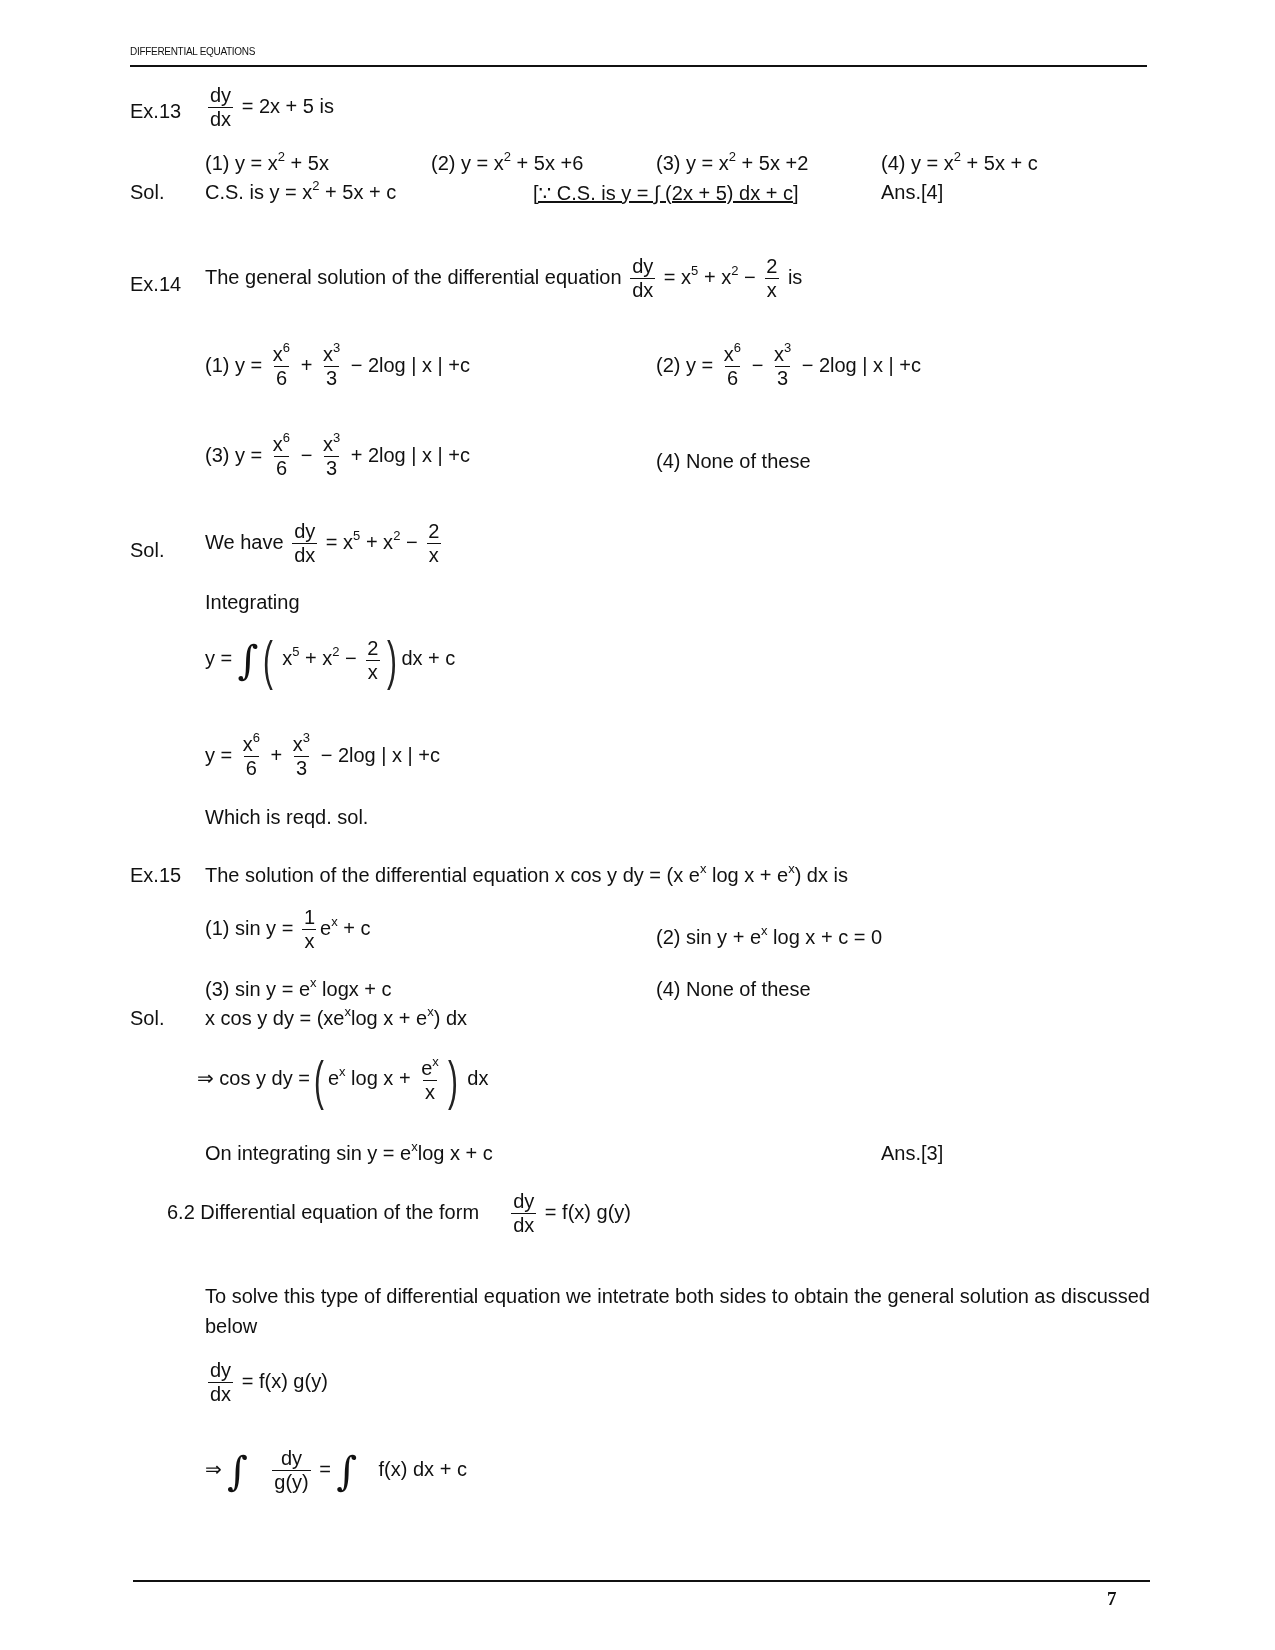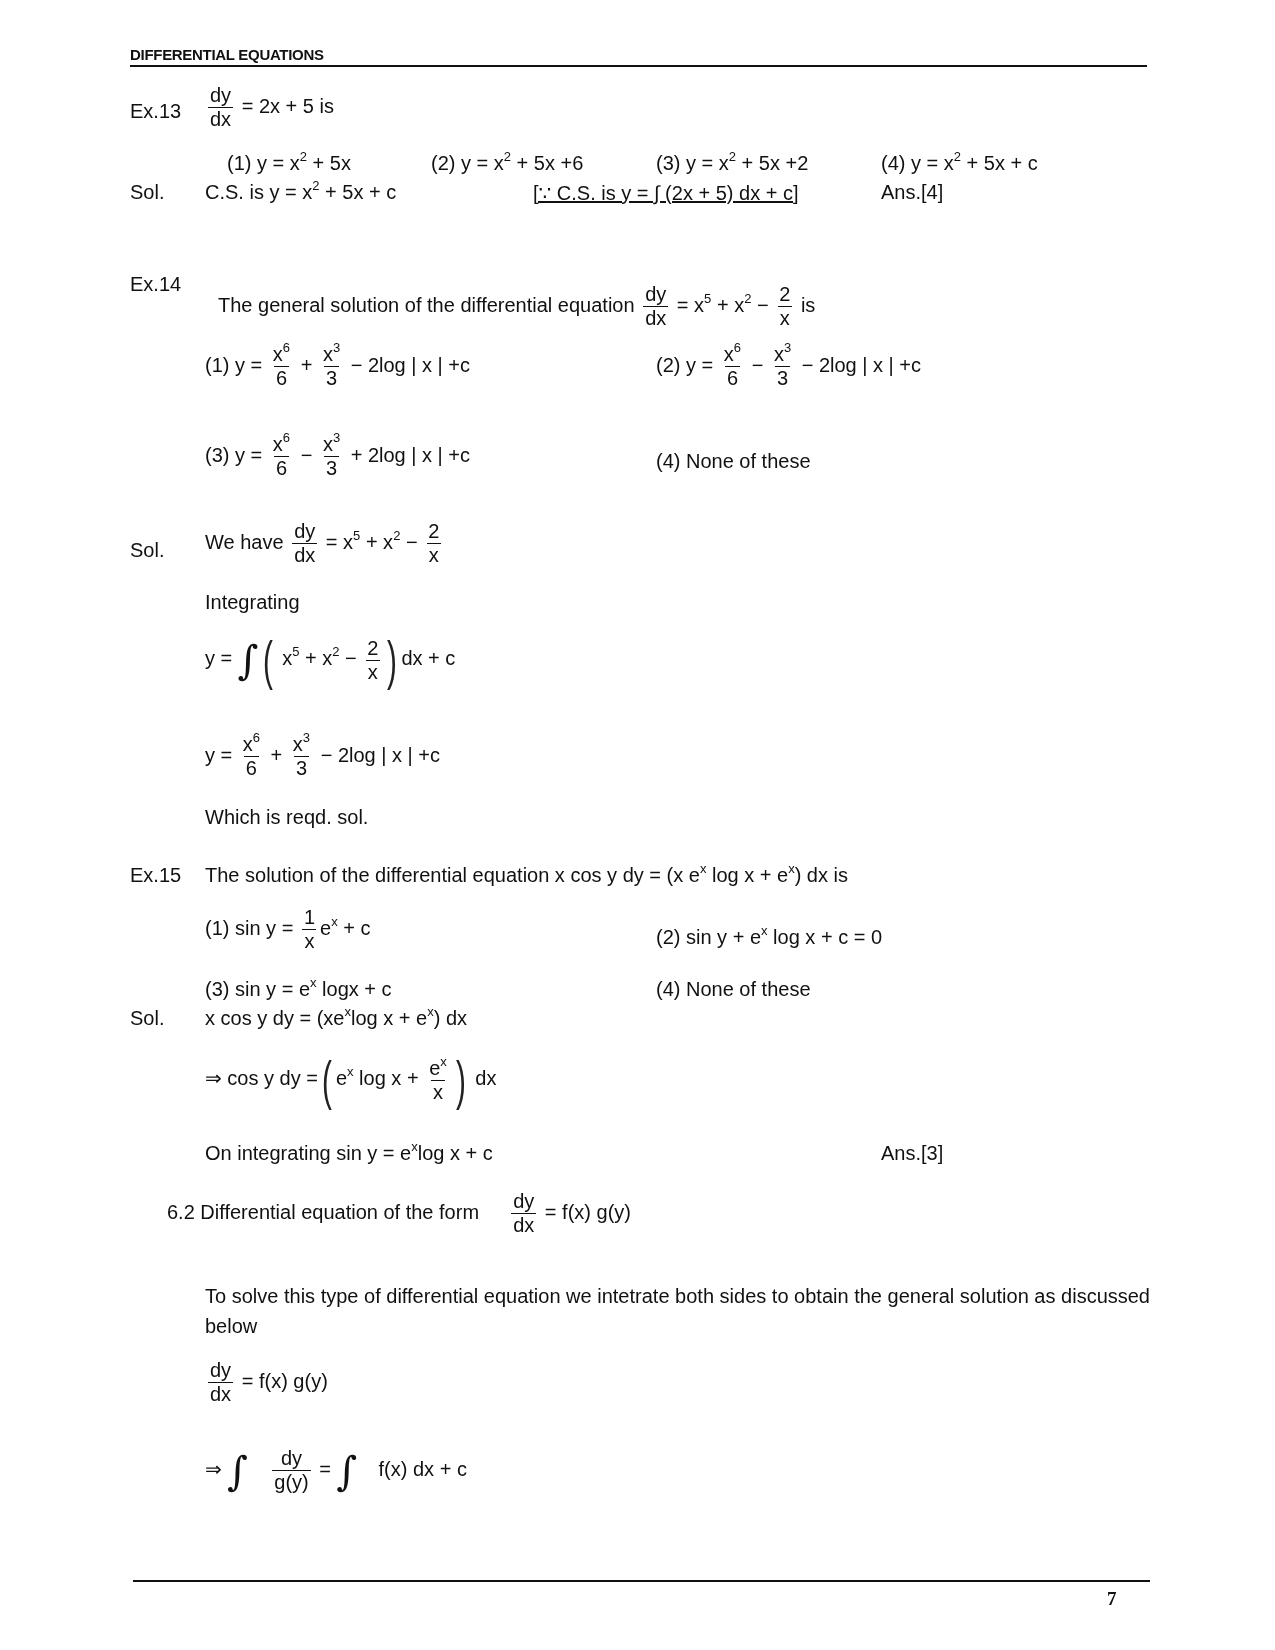--- a/index.html
+++ b/index.html
@@ -1,19 +1,19 @@
 <!DOCTYPE html>
 <html><head>
 <meta charset="utf-8">
 <style>
   html, body { margin: 0; padding: 0; background: #ffffff; }
   body { width: 1275px; height: 1650px; position: relative; overflow: hidden;
          font-family: "Liberation Sans", sans-serif; color: #111; font-size: 20px; }
   .abs { position: absolute; white-space: nowrap; }
-  .hdr { font-weight: bold; font-size: 15px; letter-spacing: -0.3px; }
+  .hdr { font-weight: normal; font-size: 10px; letter-spacing: -0.3px; }
   .rule { position: absolute; background: #111; }
   .bold { font-weight: normal; }
   .frac { display: inline-flex; flex-direction: column; align-items: center; vertical-align: middle; margin: 0 3px; }
   .frac .num { padding: 0 2px; line-height: 1.15; }
   .frac .den { padding: 0 2px; border-top: 1.5px solid #111; line-height: 1.15; }
   sup { font-size: 13px; vertical-align: 0.7em; line-height: 0; }
   .paren { display: inline-block; font-size: 54px; font-weight: 100; transform: scaleX(0.55); vertical-align: middle; line-height: 1; color:#222; }
   .integral { display: inline-block; font-size: 40px; vertical-align: middle; line-height: 1; font-family: "DejaVu Serif", serif; }
   .page-num { font-family: "Liberation Serif", serif; font-weight: bold; font-size: 19px; }
   .para { position: absolute; left: 205px; width: 945px; line-height: 30px; text-align: justify; }
@@ -26,32 +26,32 @@
 
 <div class="abs bold" style="left:130px; top:100px;">Ex.13</div>
 <div class="abs" style="left:205px; top:84px;">
   <span class="frac">
     <span class="num">dy</span>
     <span class="den">dx</span>
   </span>
   <span>= 2x + 5 is</span>
 </div>
 
-<div class="abs" style="left:205px; top:152px;margin-left:22px;"><span>(1) y = x</span><sup>2</sup> <span>+ 5x</span></div>
+<div class="abs" style="left:205px; top:152px;"><span>(1) y = x</span><sup>2</sup> <span>+ 5x</span></div>
 <div class="abs" style="left:431px; top:152px;"><span>(2) y = x</span><sup>2</sup> <span>+ 5x +6</span></div>
 <div class="abs" style="left:656px; top:152px;"><span>(3) y = x</span><sup>2</sup> <span>+ 5x +2</span></div>
 <div class="abs" style="left:881px; top:152px;"><span>(4) y = x</span><sup>2</sup> <span>+ 5x + c</span></div>
 
 <div class="abs bold" style="left:130px; top:181px;">Sol.</div>
 <div class="abs" style="left:205px; top:181px;"><span>C.S. is y = x</span><sup>2</sup> <span>+ 5x + c</span></div>
 <div class="abs" style="left:533px; top:181px;text-decoration:underline;">[∵ C.S. is y = ∫ (2x + 5) dx + c]</div>
 <div class="abs bold" style="left:881px; top:181px;">Ans.[4]</div>
 
 <div class="abs bold" style="left:130px; top:273px;">Ex.14</div>
-<div class="abs" style="left:218px; top:255px;margin-top:28px;">
+<div class="abs" style="left:205px; top:255px;">
   <span>The general solution of the differential equation</span>
   <span class="frac">
       <span class="num">dy</span>
       <span class="den">dx</span>
     </span>
   <span>= x</span><sup>5</sup>
   <span>+ x</span><sup>2</sup>
   <span>−</span>
   <span class="frac">
       <span class="num">2</span>
@@ -157,21 +157,21 @@
       <span class="den">x</span>
     </span><span>e</span><sup>x</sup> <span>+ c</span>
 </div>
 <div class="abs" style="left:656px; top:926px;"><span>(2) sin y + e</span><sup>x</sup> <span>log x + c = 0</span></div>
 <div class="abs" style="left:205px; top:978px;text-align:center;"><span>(3) sin y = e</span><sup>x</sup> <span>logx + c</span></div>
 <div class="abs" style="left:656px; top:978px;">(4) None of these</div>
 
 <div class="abs bold" style="left:130px; top:1007px;">Sol.</div>
 <div class="abs" style="left:205px; top:1007px;"><span>x cos y dy = (xe</span><sup>x</sup><span>log x + e</span><sup>x</sup><span>) dx</span></div>
 
-<div class="abs" style="left:205px; top:1053px;">
+<div class="abs" style="left:197px; top:1053px;">
   <span>⇒ cos y dy =</span><span class="paren">(</span><span>e</span><sup>x</sup> <span>log x +</span>
   <span class="frac">
       <span class="num"><span>e</span><sup>x</sup></span>
       <span class="den">x</span>
     </span><span class="paren">)</span> <span>dx</span>
 </div>
 
 <div class="abs" style="left:205px; top:1142px;"><span>On integrating sin y = e</span><sup>x</sup><span>log x + c</span></div>
 <div class="abs bold" style="left:881px; top:1142px;">Ans.[3]</div>
 

